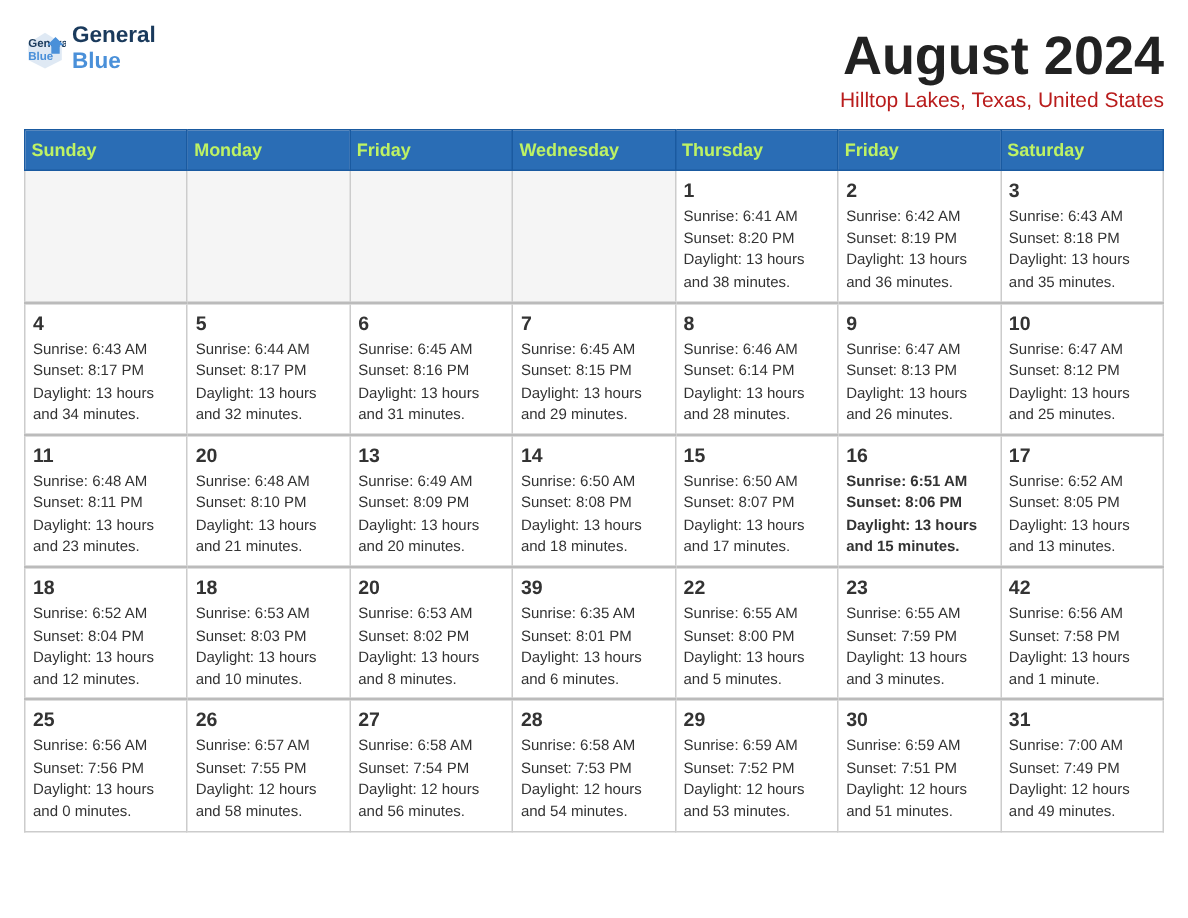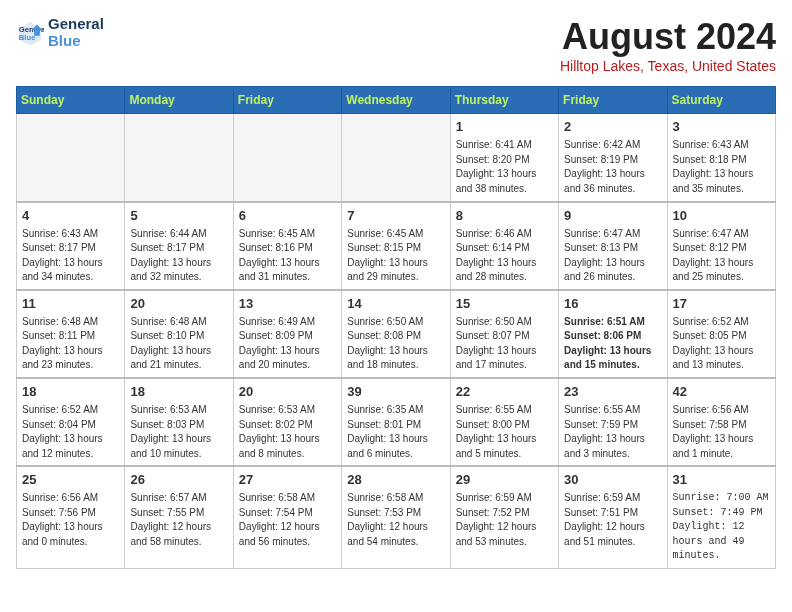--- a/index.html
+++ b/index.html
@@ -302,19 +302,19 @@
 Daylight: 12 hours and 53 minutes.</div>
         </td>
         <td>
           <span class="day-num">30</span>
           <div class="day-info" style="white-space: pre-line;">Sunrise: 6:59 AM
 Sunset: 7:51 PM
 Daylight: 12 hours and 51 minutes.</div>
         </td>
         <td>
           <span class="day-num">31</span>
-          <div class="day-info" style="white-space: pre-line; font-family: Liberation Mono, monospace;">Sunrise: 7:00 AM
+          <div class="day-info" style="white-space: pre-line;">Sunrise: 7:00 AM
 Sunset: 7:49 PM
 Daylight: 12 hours and 49 minutes.</div>
         </td>
       </tr>
     </tbody>
 </table>
 
 </body></html>

